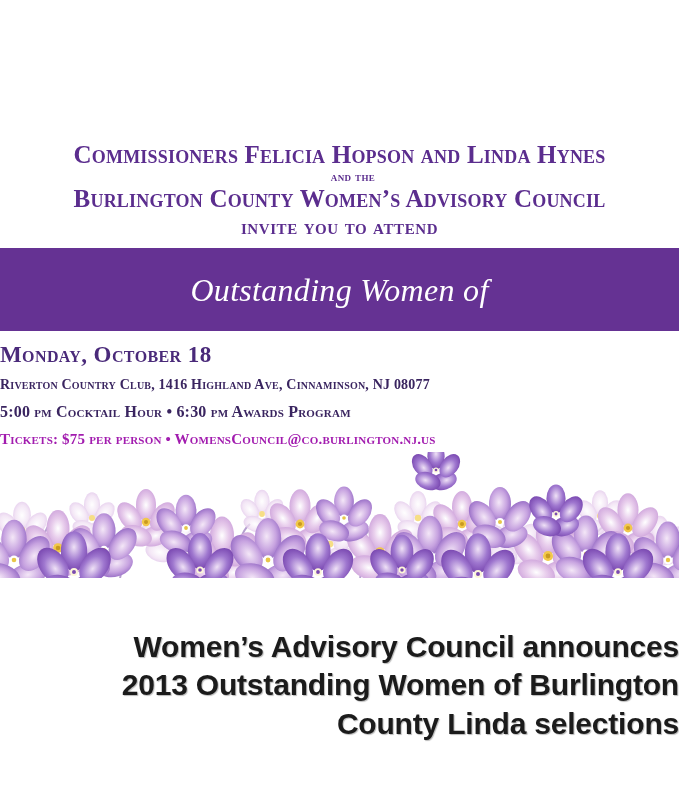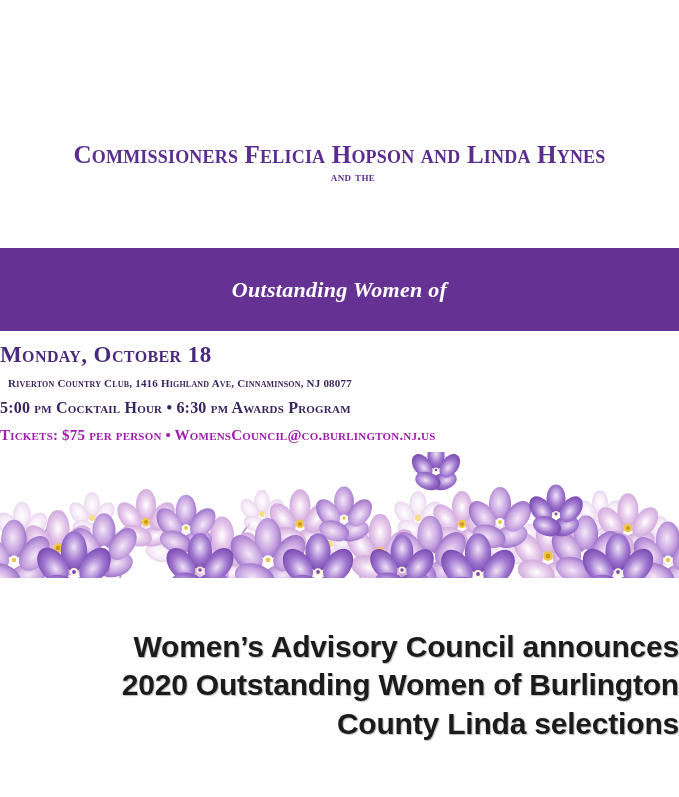--- a/index.html
+++ b/index.html
@@ -86,22 +86,22 @@
     background: #653293;
     color: #ffffff;
     display: flex;
     flex-direction: column;
     align-items: center;
     justify-content: center;
   }
   .banner-line {
     font-family: "Liberation Serif", serif;
     font-style: italic;
-    font-weight: bold;
-    font-size: 22px;
+    font-weight: normal;
+    font-size: 32px;
     line-height: 1.25;
     letter-spacing: 0.3px;
     white-space: nowrap;
   }
 
   .details {
     position: absolute;
     left: 0;
     top: 340px;
     width: 679px;
@@ -112,27 +112,26 @@
     font-weight: bold;
     font-size: 23px;
     font-variant: small-caps;
     letter-spacing: 0.4px;
     color: #4a2a7a;
     line-height: 1.3;
   }
   .detail-venue {
     font-family: "Liberation Serif", serif;
     font-weight: bold;
-    font-size: 11px;
+    font-size: 14px;
     font-variant: small-caps;
     letter-spacing: 0.2px;
     color: #3a2560;
     margin-top: 6px;
     line-height: 1.35;
-    padding-left: 8px;
   }
   .detail-times {
     font-family: "Liberation Serif", serif;
     font-weight: bold;
     font-size: 16px;
     font-variant: small-caps;
     letter-spacing: 0.2px;
     color: #3a2560;
     margin-top: 6px;
     line-height: 1.35;
@@ -178,20 +177,22 @@
 </head>
 <body>
 
 <div class="page">
 
   <div class="flyer">
 
     <div class="invite-block">
       <div class="invite-line1">Commissioners Felicia Hopson and Linda Hynes</div>
       <div class="invite-and">and the</div>
+      <div class="invite-line2">Burlington County Women’s Advisory Council</div>
+      <div class="invite-line3">invite you to attend</div>
     </div>
 
     <div class="banner">
       <div class="banner-line">Outstanding Women of</div>
     </div>
 
     <div class="details">
       <div class="detail-date">Monday, October 18</div>
       <div class="detail-venue">Riverton Country Club, 1416 Highland Ave, Cinnaminson, NJ 08077</div>
       <div class="detail-times">5:00 pm Cocktail Hour  •  6:30 pm Awards Program</div>
@@ -317,17 +318,17 @@
           <use href="#flowerC" x="0" y="0" transform="translate(618,120) scale(1.05)"></use>
           <use href="#flowerC" x="0" y="0" transform="translate(556,62) scale(0.8)"></use>
           <use href="#flowerC" x="0" y="0" transform="translate(436,18) scale(0.72)"></use>
         </g>
       </svg>
     </div>
   </div>
 
   <div class="headline">
     <div>Women’s Advisory Council announces</div>
-    <div>2020 Outstanding Women of Burlington</div>
+    <div>2013 Outstanding Women of Burlington</div>
     <div>County Linda selections</div>
   </div>
 
 </div>
 
 </body></html>

